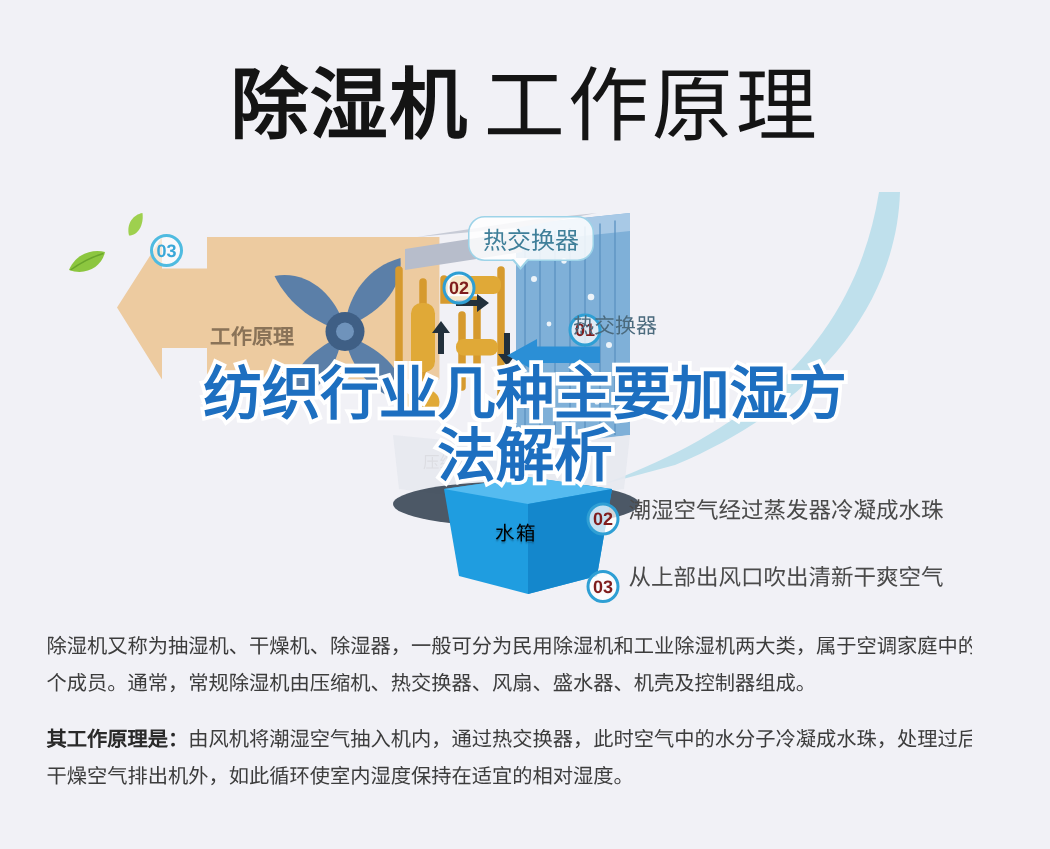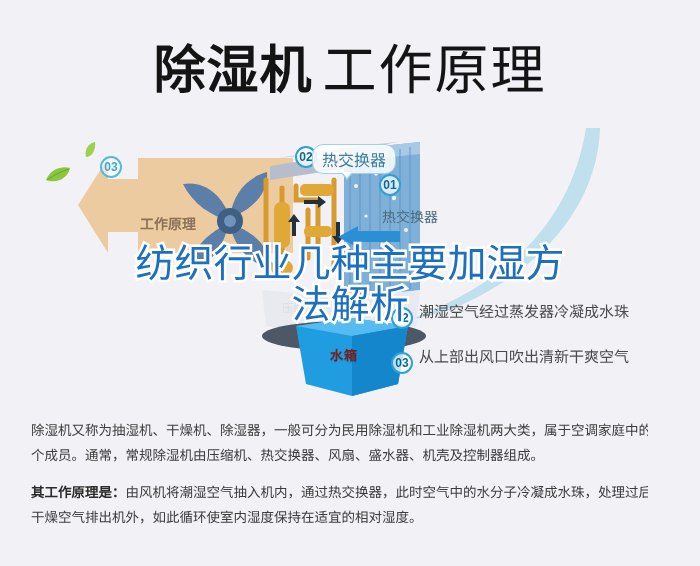--- a/index.html
+++ b/index.html
@@ -42,35 +42,35 @@
   
   .fan{position:absolute;left:175px;top:48px;width:110px;height:110px;}
 
   
   .machine{position:absolute;left:248px;top:22px;width:190px;height:215px;}
 
   
   .tank{position:absolute;left:292px;top:200px;width:120px;height:78px;}
   .tank-label{
     position:absolute;left:330px;top:227px;
-    font-size:13px;color:#7f1d1d;font-weight:bold;letter-spacing:1px;
+    font-size:13px;color:#000000;font-weight:normal;letter-spacing:1px;
     text-shadow:0 1px 1px rgba(0,0,0,.25);
   }
 
   
   .badge{
     position:absolute;width:22px;height:22px;border-radius:50%;
     border:2px solid #4fbbe0;color:#3aa8d8;
     font-size:12px;font-weight:bold;
     display:flex;align-items:center;justify-content:center;
     background:rgba(255,255,255,.55);
     box-sizing:border-box;
   }
   .badge-solid{
-    border-color:#2f9fd4;color:#0369a1;background:rgba(255,255,255,.75);
+    border-color:#2f9fd4;color:#7f1d1d;background:rgba(255,255,255,.75);margin-top:35px;
   }
 
   
   .dlabel{position:absolute;font-size:14px;color:#4a4a4a;white-space:nowrap;}
   .dlabel-dry{left:140px;top:95px;color:#8a7358;font-weight:bold;}
   .dlabel-wet{left:382px;top:88px;color:#4b6a7d;}
 
   
   .callout{
     position:absolute;left:312px;top:26px;
@@ -86,21 +86,21 @@
   .callout:before{
     content:"";position:absolute;left:29px;bottom:-5px;z-index:2;
     width:0;height:0;border-left:5px solid transparent;
     border-right:5px solid transparent;border-top:6px solid #fdfdfe;
   }
 
   
   .overlay-head{
     position:absolute;left:0;top:243px;width:700px;
     text-align:center;z-index:40;
-    font-size:39px;font-weight:normal;line-height:41px;
+    font-size:39px;font-weight:bold;line-height:41px;
     color:#1d6fc0;letter-spacing:0px;
     -webkit-text-stroke:5px #ffffff;
     paint-order:stroke fill;
   }
   .overlay-head span{display:block;}
 
   
   .cap{
     position:absolute;font-size:15px;color:#4a4a4a;white-space:nowrap;z-index:30;
   }

